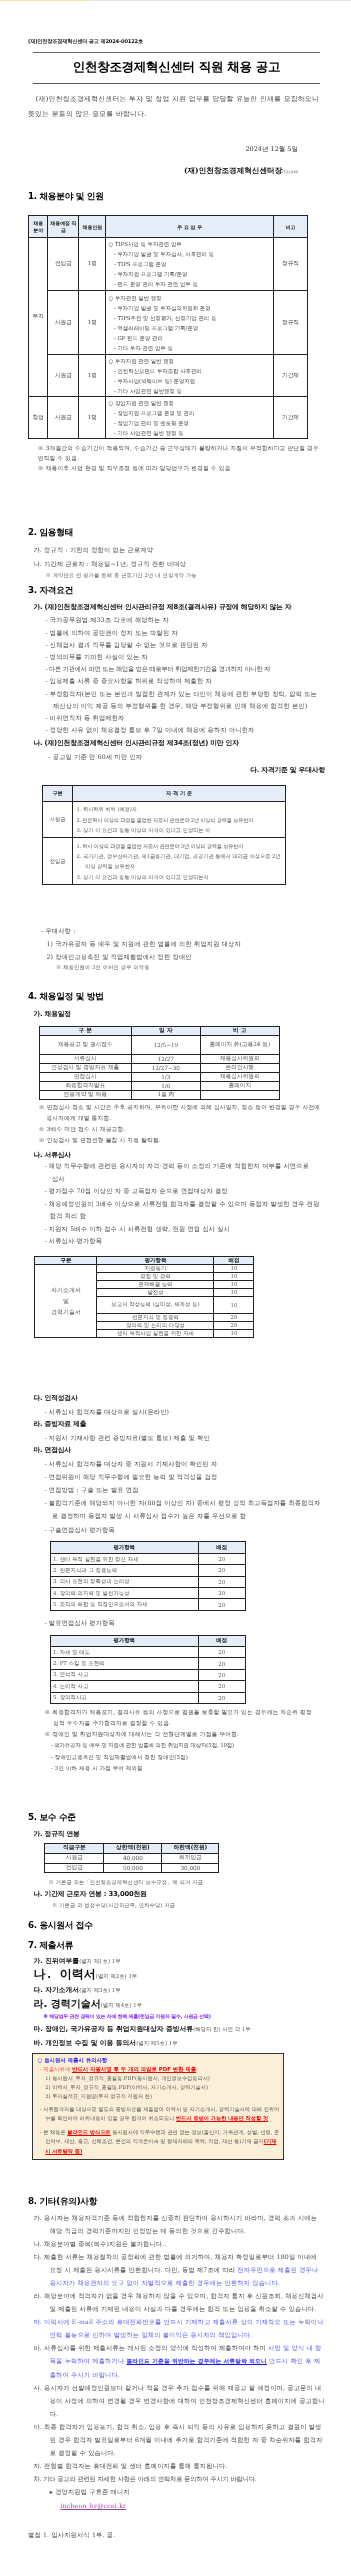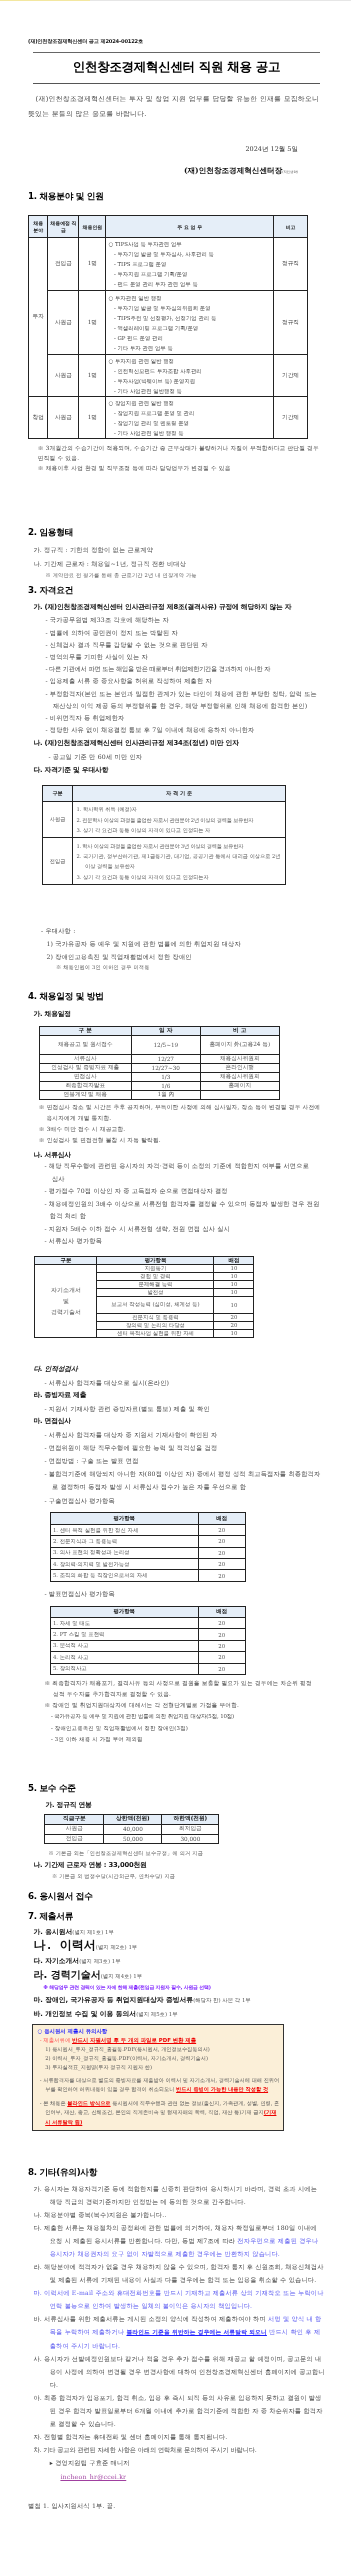--- a/index.html
+++ b/index.html
@@ -146,21 +146,21 @@
       <div class="line" style="line-height:12.2px;">- 신체검사 결과 직무를 감당할 수 없는 것으로 판단된 자</div>
       <div class="line" style="line-height:12.2px;">- 병역의무를 기피한 사실이 있는 자</div>
       <div class="line" style="line-height:12.2px;letter-spacing:-0.2px;">- 다른 기관에서 파면 또는 해임을 받은 때로부터 취업제한기간을 경과하지 아니한 자</div>
       <div class="line" style="line-height:12.2px;">- 임용제출 서류 중 중요사항을 허위로 작성하여 제출한 자</div>
       <div class="line" style="line-height:12.2px;padding-left:7.6px;text-indent:-7.6px;">- 부정합격자(본인 또는 본인과 밀접한 관계가 있는 타인이 채용에 관한 부당한 청탁, 압력 또는 재산상의 이익 제공 등의 부정행위를 한 경우, 해당 부정행위로 인해 채용에 합격한 본인)</div>
       <div class="line" style="line-height:12.2px;">- 비위면직자 등 취업제한자</div>
       <div class="line" style="line-height:12.2px;">- 정당한 사유 없이 채용결정 통보 후 7일 이내에 채용에 응하지 아니한자</div>
     </div>
     <h3 class="sub" style="line-height:14px;">나. (재)인천창조경제혁신센터 인사관리규정 제34조(정년) 미만 인자</h3>
     <div class="line" style="padding-left:15px;line-height:13px;">- 공고일 기준 만 60세 미만 인자</div>
-    <h3 class="sub" style="line-height:14px;">다. 자격기준 및 우대사항</h3>
+    <h3 class="sub" style="line-height:14px;text-align:right;">다. 자격기준 및 우대사항</h3>
     <table class="grid" style="width:244px;margin:7.6px 0 0 8.7px;border:1.1px solid #222;font-size:5.2px;">
       <colgroup>
           <col style="width:30px">
           <col>
         </colgroup>
       <tbody>
           <tr style="height:16.3px;">
         <th>구분</th>
         <th>자 격 기 준</th>
       </tr>
@@ -294,21 +294,21 @@
             <td>창의력 및 논리의 타당성</td>
             <td>20</td>
           </tr>
       <tr style="height:7px;">
             <td>센터 목적사업 실현을 위한 자세</td>
             <td>10</td>
           </tr>
     </tbody>
       </table>
 
-    <h3 class="sub" style="margin-top:25px;line-height:13px;font-style:italic;">다. 인적성검사</h3>
+    <h3 class="sub" style="margin-top:54px;line-height:13px;">다. 인적성검사</h3>
     <div class="line" style="padding-left:11px;line-height:13px;">- 서류심사 합격자를 대상으로 실시(온라인)</div>
     <h3 class="sub" style="line-height:13px;">라. 증빙자료 제출</h3>
     <div class="line" style="padding-left:11px;line-height:13px;">- 지원서 기재사항 관련 증빙자료(별도 통보) 제출 및 확인</div>
     <h3 class="sub" style="line-height:13px;">마. 면접심사</h3>
     <div style="padding-left:11px;">
       <div class="line" style="line-height:13px;">- 서류심사 합격자를 대상자 중 지원서 기재사항이 확인된 자</div>
       <div class="line" style="line-height:13px;">- 면접위원이 해당 직무수행에 필요한 능력 및 적격성을 검정</div>
       <div class="line" style="line-height:13px;">- 면접방법 : 구술 또는 발표 면접</div>
       <div class="line" style="line-height:13px;padding-left:7.6px;text-indent:-7.6px;">- 불합격기준에 해당되지 아니한 자(80점 이상인 자) 중에서 평정 성적 최고득점자를 최종합격자로 결정하며 동점자 발생 시 서류심사 점수가 높은 자를 우선으로 함</div>
     </div>
@@ -384,21 +384,21 @@
       <div style="padding-left:6.5px;">
         <div class="line" style="font-size:5.4px;line-height:11.4px;letter-spacing:-0.1px;">- 국가유공자 등 예우 및 지원에 관한 법률에 의한 취업지원 대상자(5점, 10점)</div>
         <div class="line" style="font-size:5.4px;line-height:11.4px;">- 장애인고용촉진 및 직업재활법에서 정한 장애인(3점)</div>
         <div class="line" style="font-size:5.4px;line-height:11.4px;">- 3인 이하 채용 시 가점 부여 제외됨</div>
       </div>
     </div>
   </div>
 
   <h2 class="sec" style="margin-top:38px;">5. 보수 수준</h2>
   <div style="padding-left:5.4px;">
-    <h3 class="sub" style="margin-top:4.3px;margin-left:12px;">가. 정규직 연봉</h3>
+    <h3 class="sub" style="margin-top:4.3px;">가. 정규직 연봉</h3>
     <table class="grid" style="width:175px;margin:4.3px 0 0 11px;border:1.1px solid #222;font-size:5.7px;text-align:center;color:#555;">
       <colgroup>
           <col style="width:59px">
           <col style="width:58px">
           <col>
         </colgroup>
       <tbody>
           <tr style="height:9.8px;">
         <th>직급구분</th>
         <th>상한액(천원)</th>
@@ -418,21 +418,21 @@
       </table>
     <div class="note" style="padding-left:15px;margin-top:4.3px;">※ 기본급 외는「인천창조경제혁신센터 보수규정」에 의거 지급</div>
     <h3 class="sub" style="margin-top:2.2px;">나. 기간제 근로자 연봉 : 33,000천원</h3>
     <div class="note" style="padding-left:18.5px;margin-top:2.2px;">※ 기본급 외 법정수당(시간외근무, 연차수당) 지급</div>
   </div>
 
   <h2 class="sec" style="margin-top:9.8px;">6. 응시원서 접수</h2>
 
   <h2 class="sec" style="margin-top:7.6px;">7. 제출서류</h2>
   <div style="padding-left:5.4px;margin-top:2.2px;">
-    <div style="line-height:14px;"><span class="sub" style="font-family:'DejaVu Sans',sans-serif;font-weight:bold;font-size:6.8px;color:#111;">가. 응시원서</span><span style="font-size:5.4px;color:#555;">(별지 제1호) 1부</span></div>
+    <div style="line-height:14px;"><span class="sub" style="font-family:'DejaVu Sans',sans-serif;font-weight:bold;font-size:6.8px;color:#111;">가. 진위여부를</span><span style="font-size:5.4px;color:#555;">(별지 제1호) 1부</span></div>
     <div style="line-height:14px;"><span style="font-family:Liberation Mono, monospace;font-weight:bold;font-size:12px;color:#111;margin-top:35px;">나. 이력서</span><span style="font-size:5.4px;color:#555;">(별지 제2호) 1부</span></div>
     <div style="line-height:14px;"><span style="font-family:'DejaVu Sans',sans-serif;font-weight:bold;font-size:6.8px;color:#111;">다. 자기소개서</span><span style="font-size:5.4px;color:#555;">(별지 제3호) 1부</span></div>
     <div style="line-height:14px;"><span style="font-family:'DejaVu Sans',sans-serif;font-weight:bold;font-size:10px;color:#111;">라. 경력기술서</span><span style="font-size:5.4px;color:#555;">(별지 제4호) 1부</span></div>
     <div style="padding-left:9.8px;font-family:'DejaVu Sans',sans-serif;font-weight:bold;font-size:4.9px;color:#7a1aff;line-height:9.8px;letter-spacing:-0.2px;">※ 해당업무 관련 경력이 있는 자에 한해 제출(전임급 지원자 필수, 사원급 선택)</div>
     <div style="line-height:14px;"><span style="font-family:'DejaVu Sans',sans-serif;font-weight:bold;font-size:6.8px;color:#111;">마. 장애인, 국가유공자 등 취업지원대상자 증빙서류</span><span style="font-size:5.4px;color:#555;">(해당자 한) 사본 각 1부</span></div>
     <div style="line-height:14px;"><span style="font-family:'DejaVu Sans',sans-serif;font-weight:bold;font-size:6.8px;color:#111;">바. 개인정보 수집 및 이용 동의서</span><span style="font-size:5.4px;color:#555;">(별지 제5호)  1부</span></div>
 
     <div class="box">
       <div style="font-family:'DejaVu Sans',sans-serif;font-weight:bold;font-size:5.4px;color:#1a1aff;line-height:8.7px;">○ 응시원서 제출시 유의사항</div>
       <div style="font-size:5.4px;line-height:8.7px;padding-left:2.2px;"><span style="color:#ff5555;">- 제출서류에 </span><span class="u" style="color:#e00;font-family:'DejaVu Sans',sans-serif;font-weight:bold;">반드시 자필서명 후 두 개의 파일로 PDF 변환 제출</span></div>

